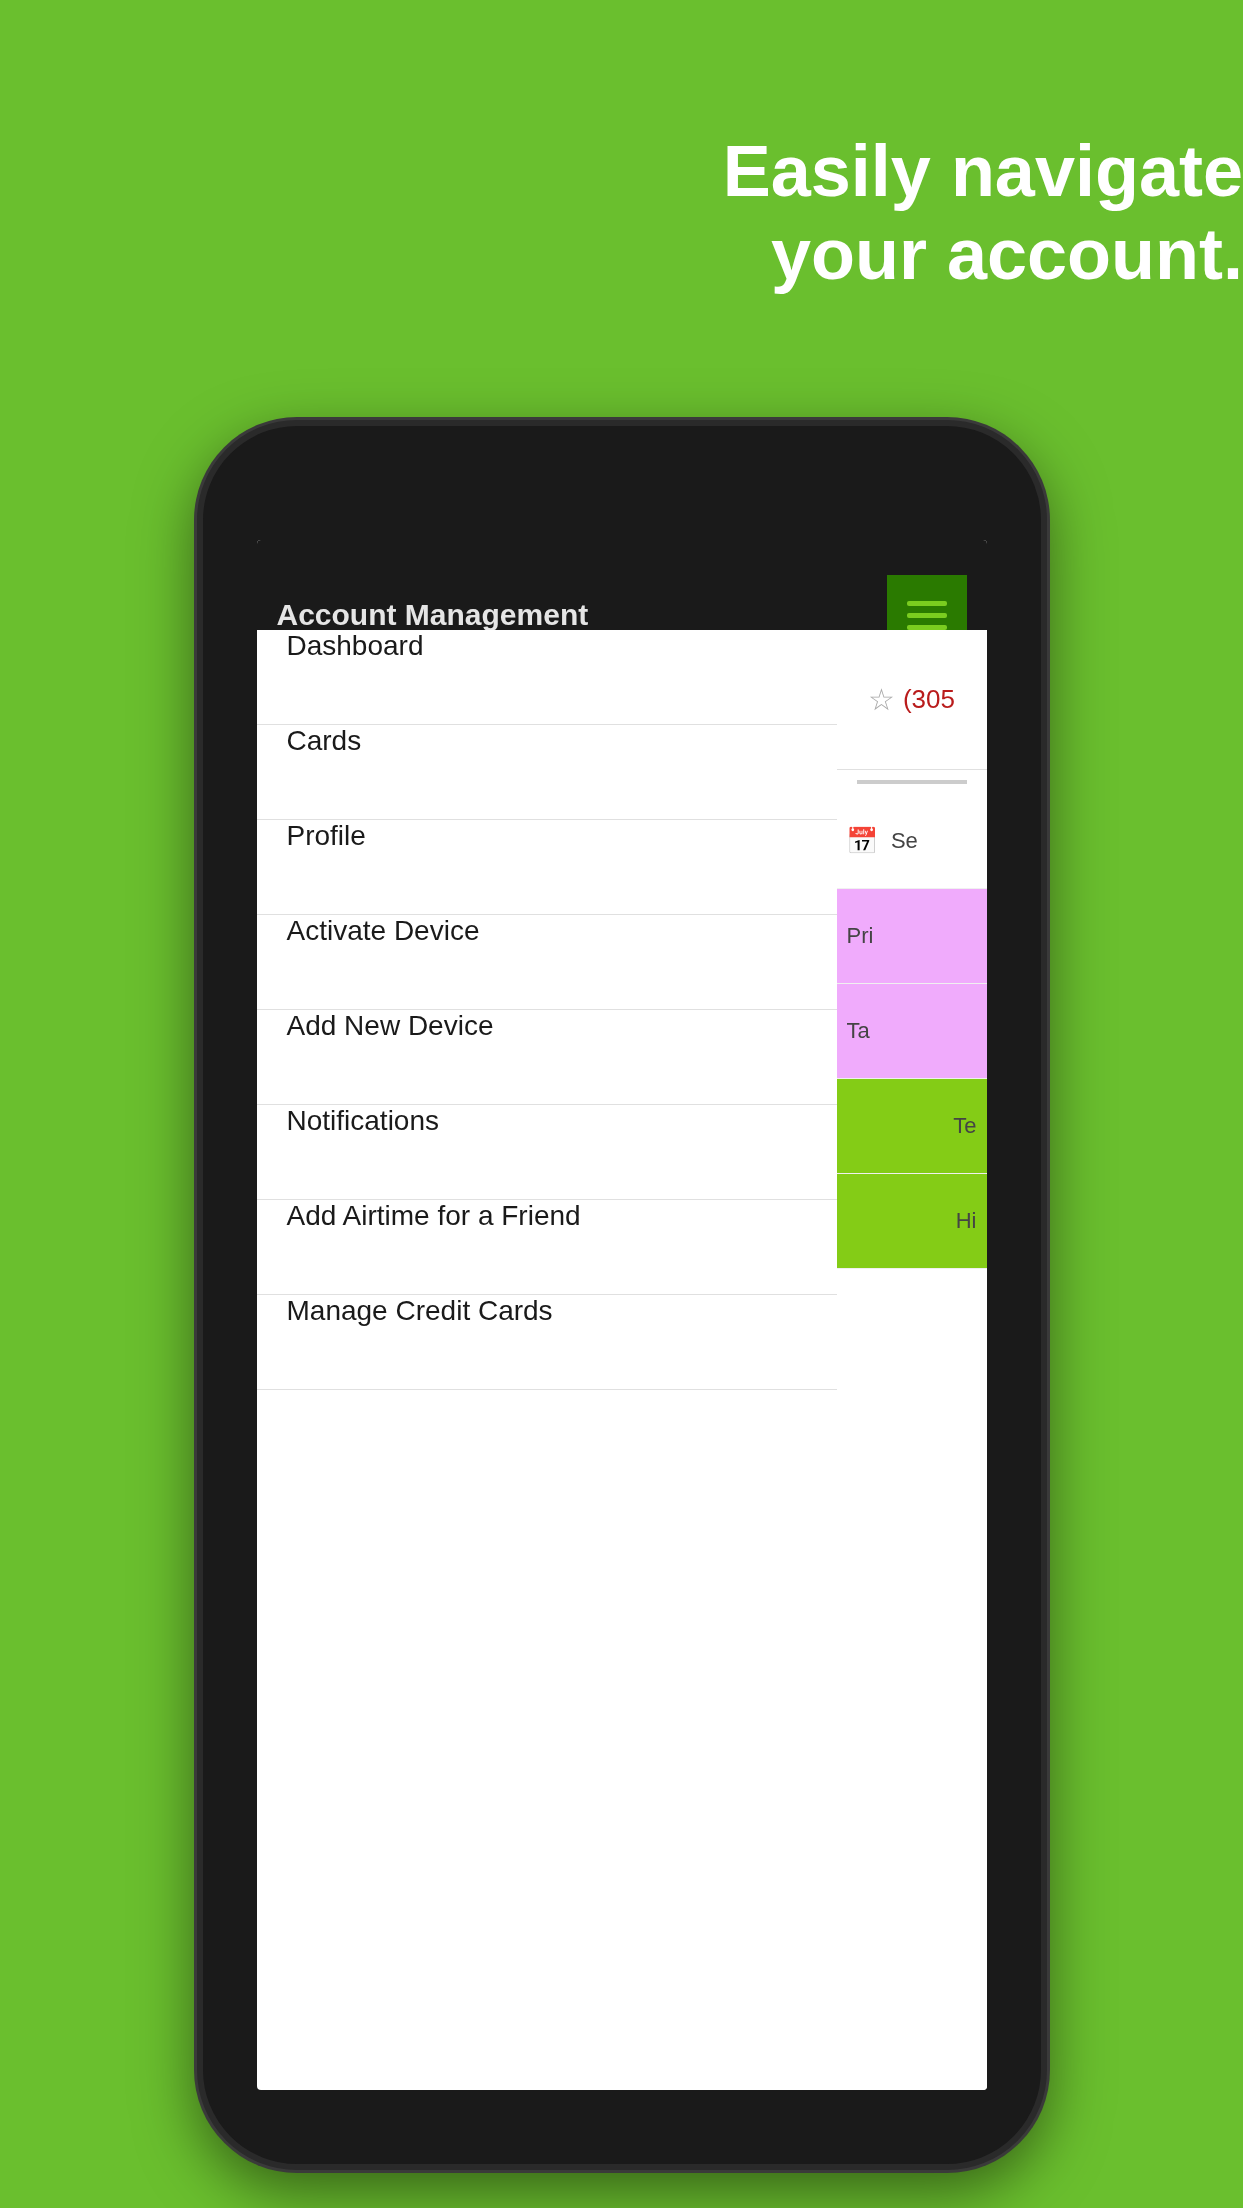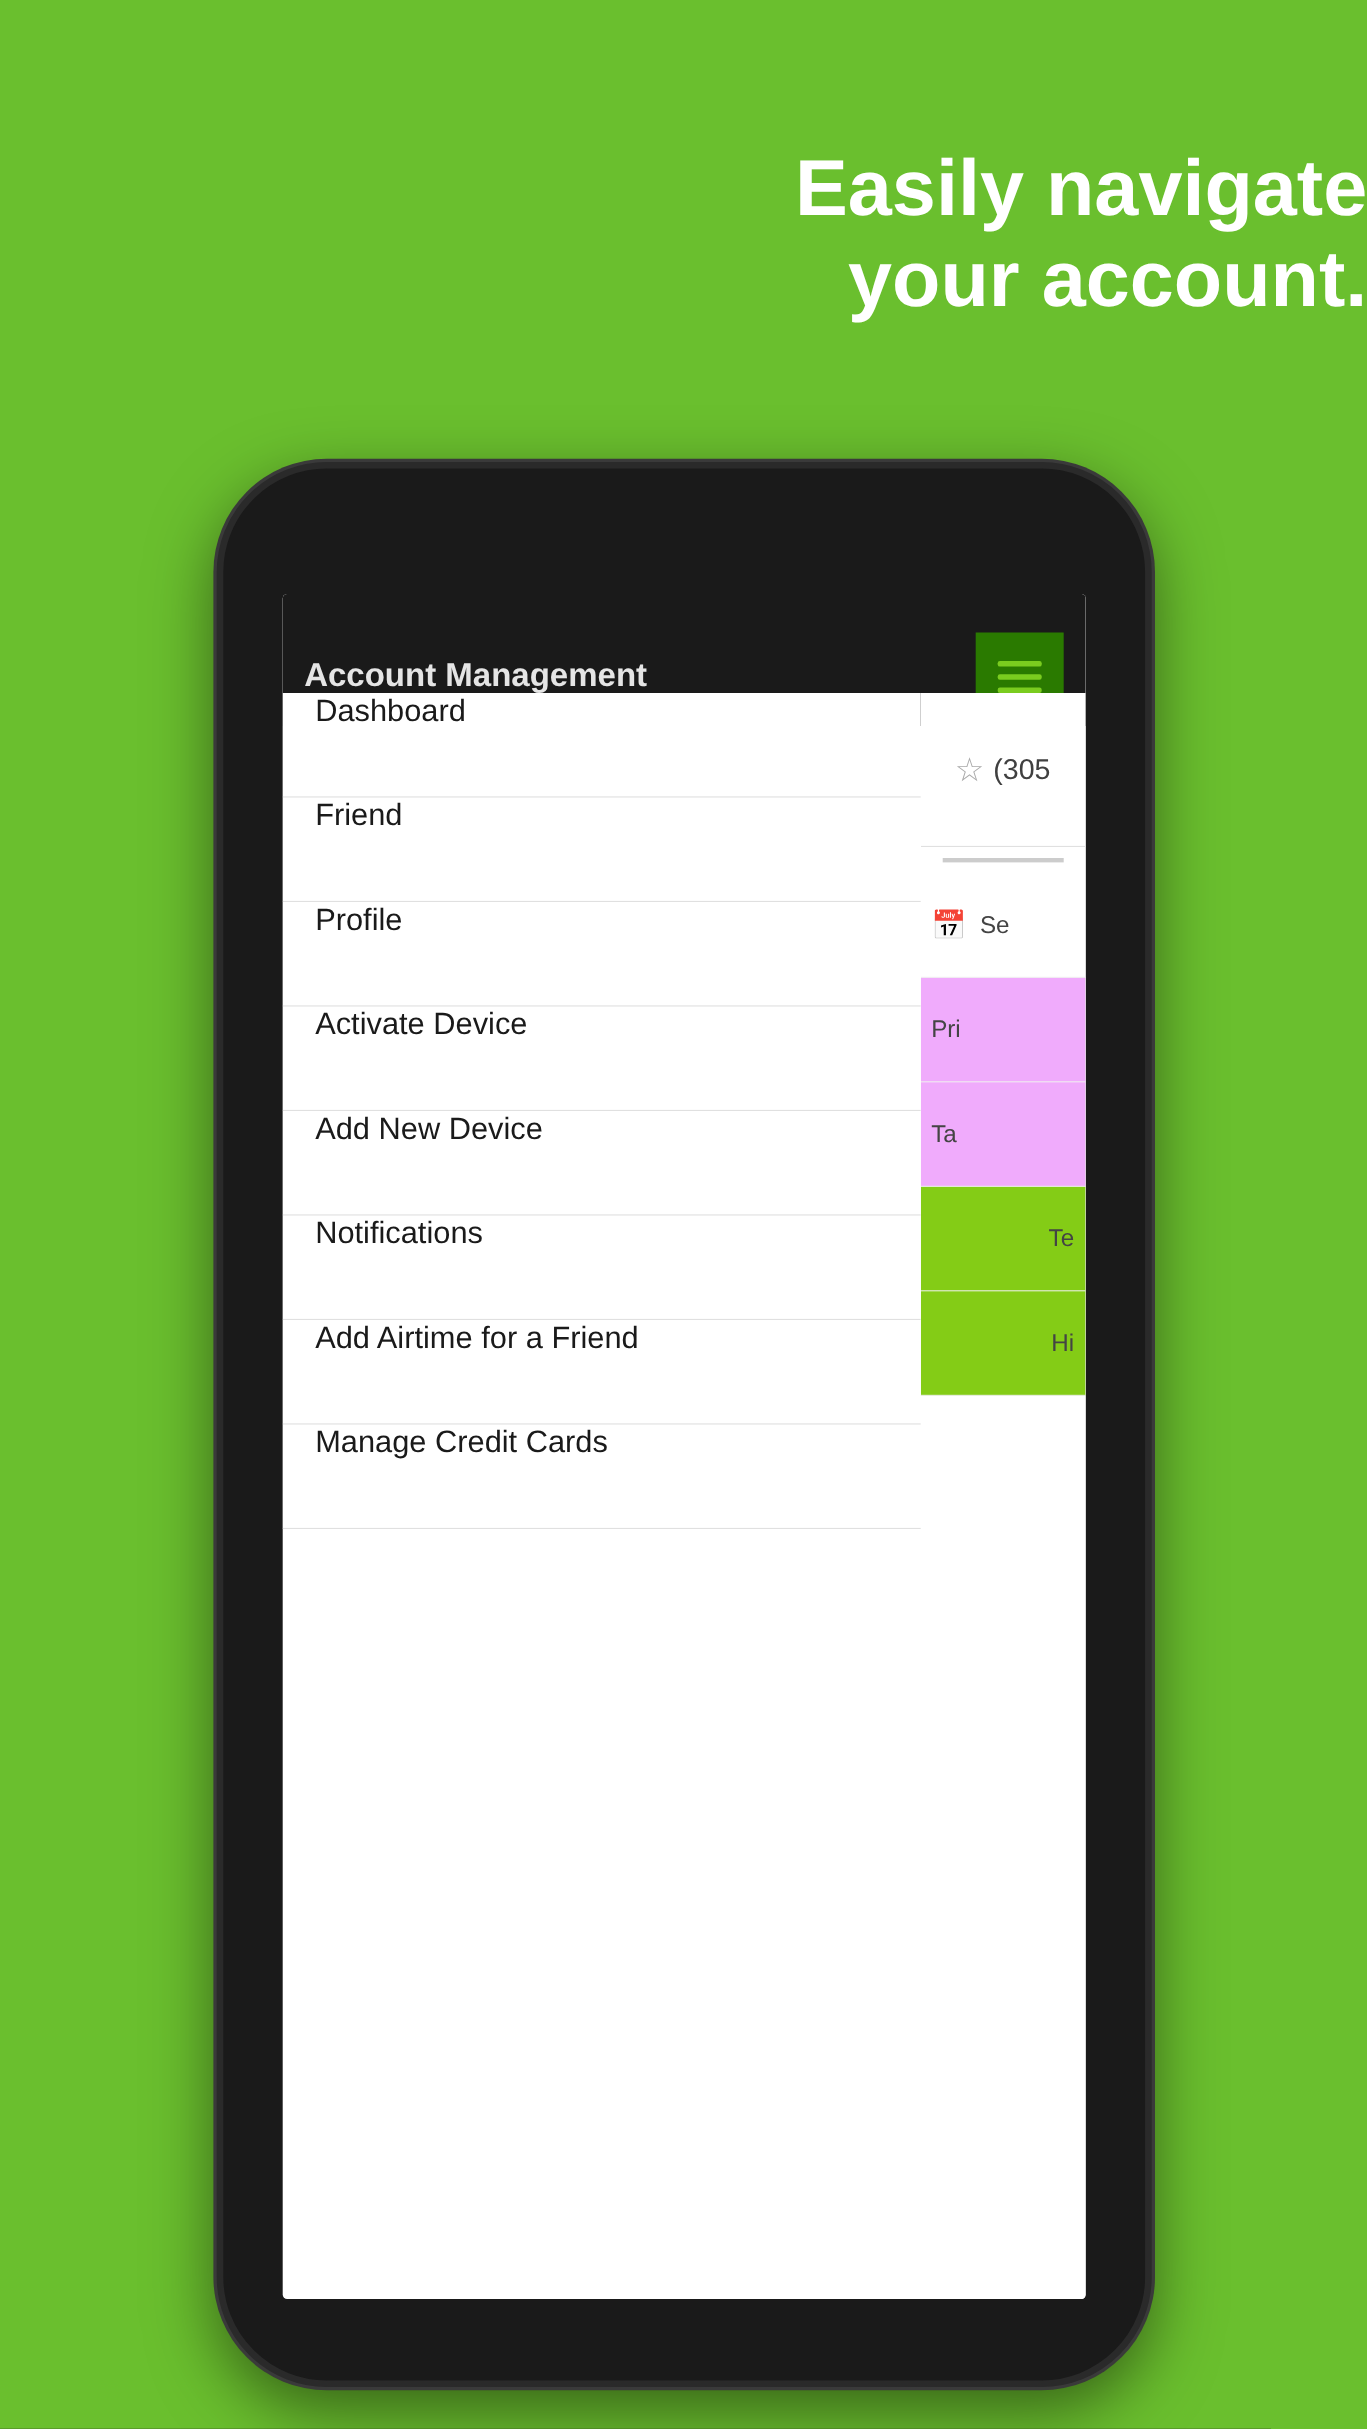--- a/index.html
+++ b/index.html
@@ -140,21 +140,21 @@
       gap: 8px;
     }
 
     .star-icon {
       font-size: 30px;
       color: #aaa;
     }
 
     .phone-number-partial {
       font-size: 26px;
-      color: #404040;
+      color: #b91c1c;
       font-weight: 500;
     }
 
     .right-panel-divider {
       height: 4px;
       background: #ccc;
       margin: 10px 20px;
     }
 
     .right-panel-item {
@@ -223,21 +223,21 @@
         <div class="hamburger-line"></div>
       </div>
     </div>
 
     <div class="nav-menu">
 
       <div class="nav-item">
         <span class="nav-item-label">Dashboard</span>
       </div>
       <div class="nav-item">
-        <span class="nav-item-label">Friend</span>
+        <span class="nav-item-label">Cards</span>
       </div>
       <div class="nav-item">
         <span class="nav-item-label">Profile</span>
       </div>
       <div class="nav-item">
         <span class="nav-item-label">Activate Device</span>
       </div>
       <div class="nav-item">
         <span class="nav-item-label">Add New Device</span>
       </div>

